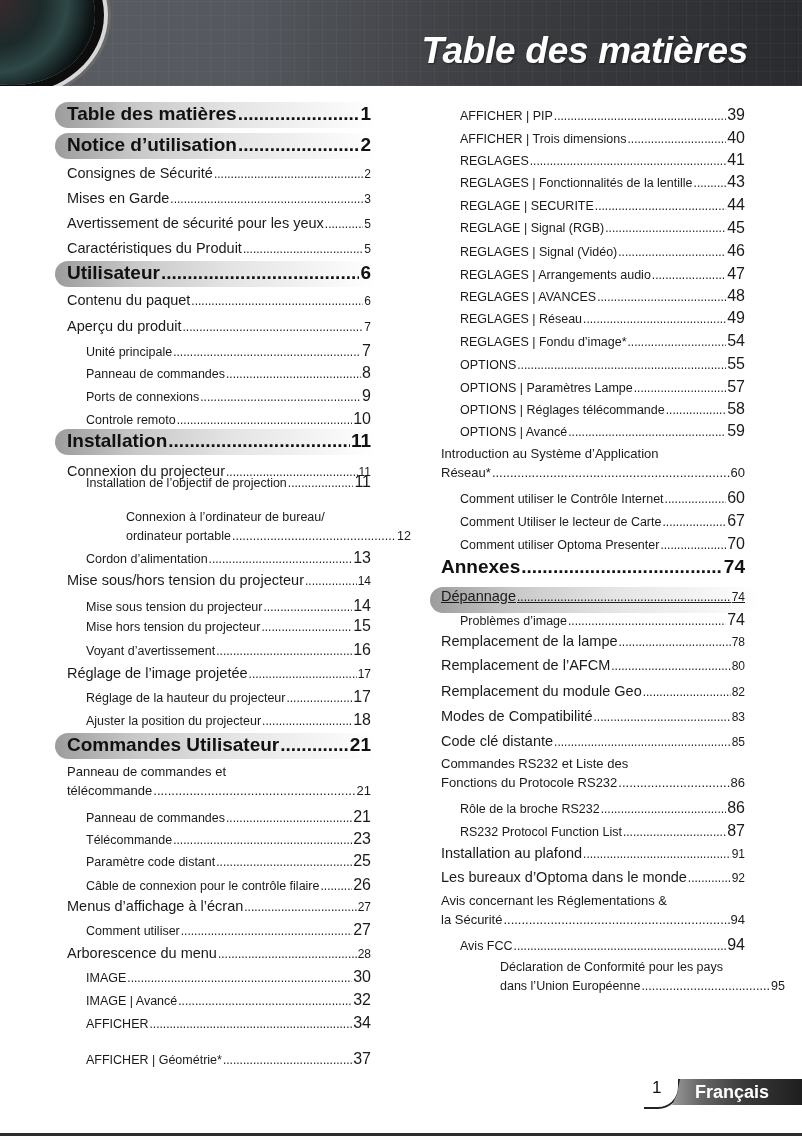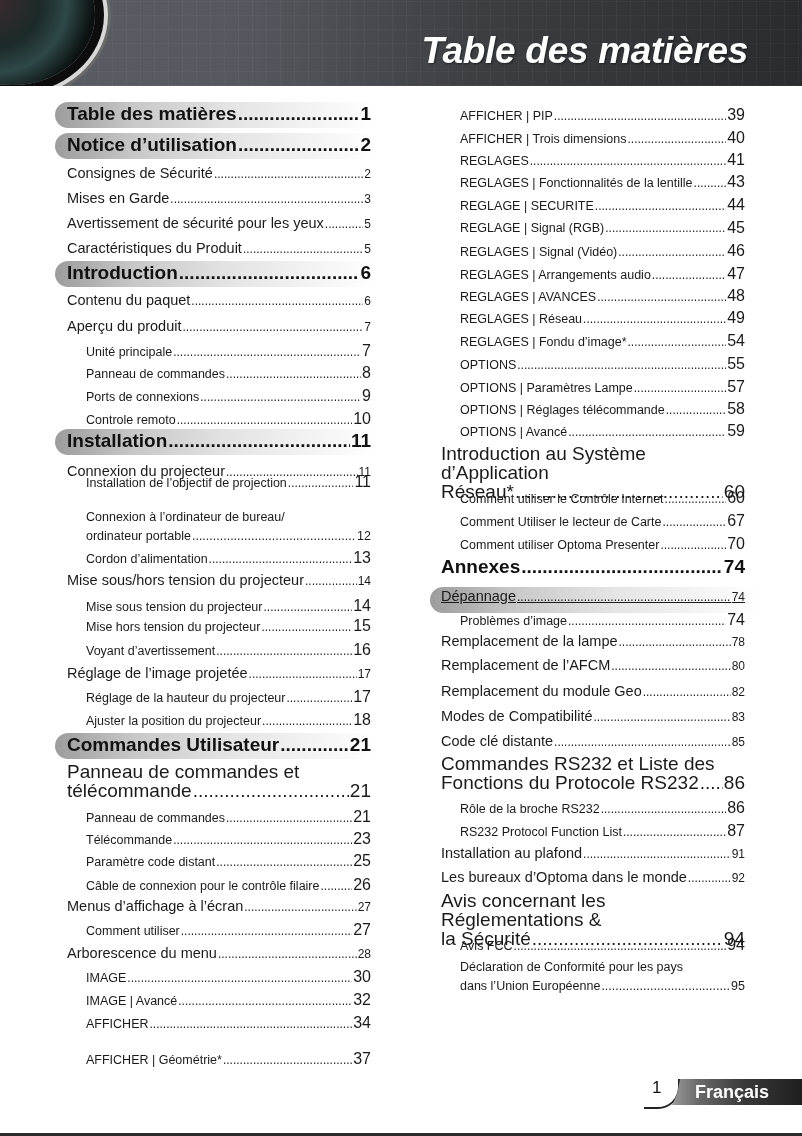--- a/index.html
+++ b/index.html
@@ -30,22 +30,22 @@
     .lv-h .page { font-size: 19px; }
     .lv-1 { font-size: 14.5px; color: #1a1a1a; }
     .lv-1 .page { font-size: 12px; }
     .lv-2 { font-size: 12.5px; color: #1a1a1a; }
     .lv-2 .page { font-size: 16px; }
     .lv-1 .dots, .lv-2 .dots { font-size: 12px; }
 
     .pill { position: absolute; height: 26px; border-radius: 13px 0 0 13px;
       background: linear-gradient(90deg, #9c9c9c 0%, #c8c8c8 25%, #e4e4e4 55%, #ffffff 100%); }
 
-    .twoline { position: absolute; font-size: 19px; color: #1a1a1a; }
-    .twoline.sub { font-size: 12.5px; }
+    .twoline { position: absolute; font-size: 13px; color: #1a1a1a; }
+    .twoline.sub { font-size: 12.5px; margin-left: 40px; }
     .twoline .l1 { display: block; line-height: 19px; }
     .twoline .entry { position: static; line-height: 19px; }
 
     .footer-num { position: absolute; left: 652px; top: 1078px; font-size: 17px; color: #111; }
     .footer-tab { position: absolute; left: 672px; top: 1079px; width: 130px; height: 26px;
       background: linear-gradient(90deg, #9a9a9a 0%, #6a6a6a 20%, #3a3a3a 55%, #1e1e1e 100%);
       clip-path: polygon(8px 0, 100% 0, 100% 100%, 0 100%, 5px 60%); }
     .footer-curve { position: absolute; left: 644px; top: 1079px; width: 34px; height: 28px;
       border-bottom: 2px solid #222; border-right: 2px solid #222; border-radius: 0 0 22px 0; }
     .footer-lang { position: absolute; left: 695px; top: 1082px; font-size: 18px; color: #fff;
@@ -88,21 +88,21 @@
       <span class="dots"></span>
       <span class="page">5</span>
     </div>
     <div class="entry lv-1" style="left: 67px; top: 240px; width: 304px;">
       <span class="label">Caractéristiques du Produit</span>
       <span class="dots"></span>
       <span class="page">5</span>
     </div>
     <div class="pill" style="left: 55px; top: 261px; width: 320px;"></div>
     <div class="entry lv-h" style="left: 67px; top: 262px; width: 304px;">
-      <span class="label">Introduction</span>
+      <span class="label">Utilisateur</span>
       <span class="dots"></span>
       <span class="page">6</span>
     </div>
     <div class="entry lv-1" style="left: 67px; top: 292px; width: 304px;">
       <span class="label">Contenu du paquet</span>
       <span class="dots"></span>
       <span class="page">6</span>
     </div>
     <div class="entry lv-1" style="left: 67px; top: 318px; width: 304px;">
       <span class="label">Aperçu du produit</span>

